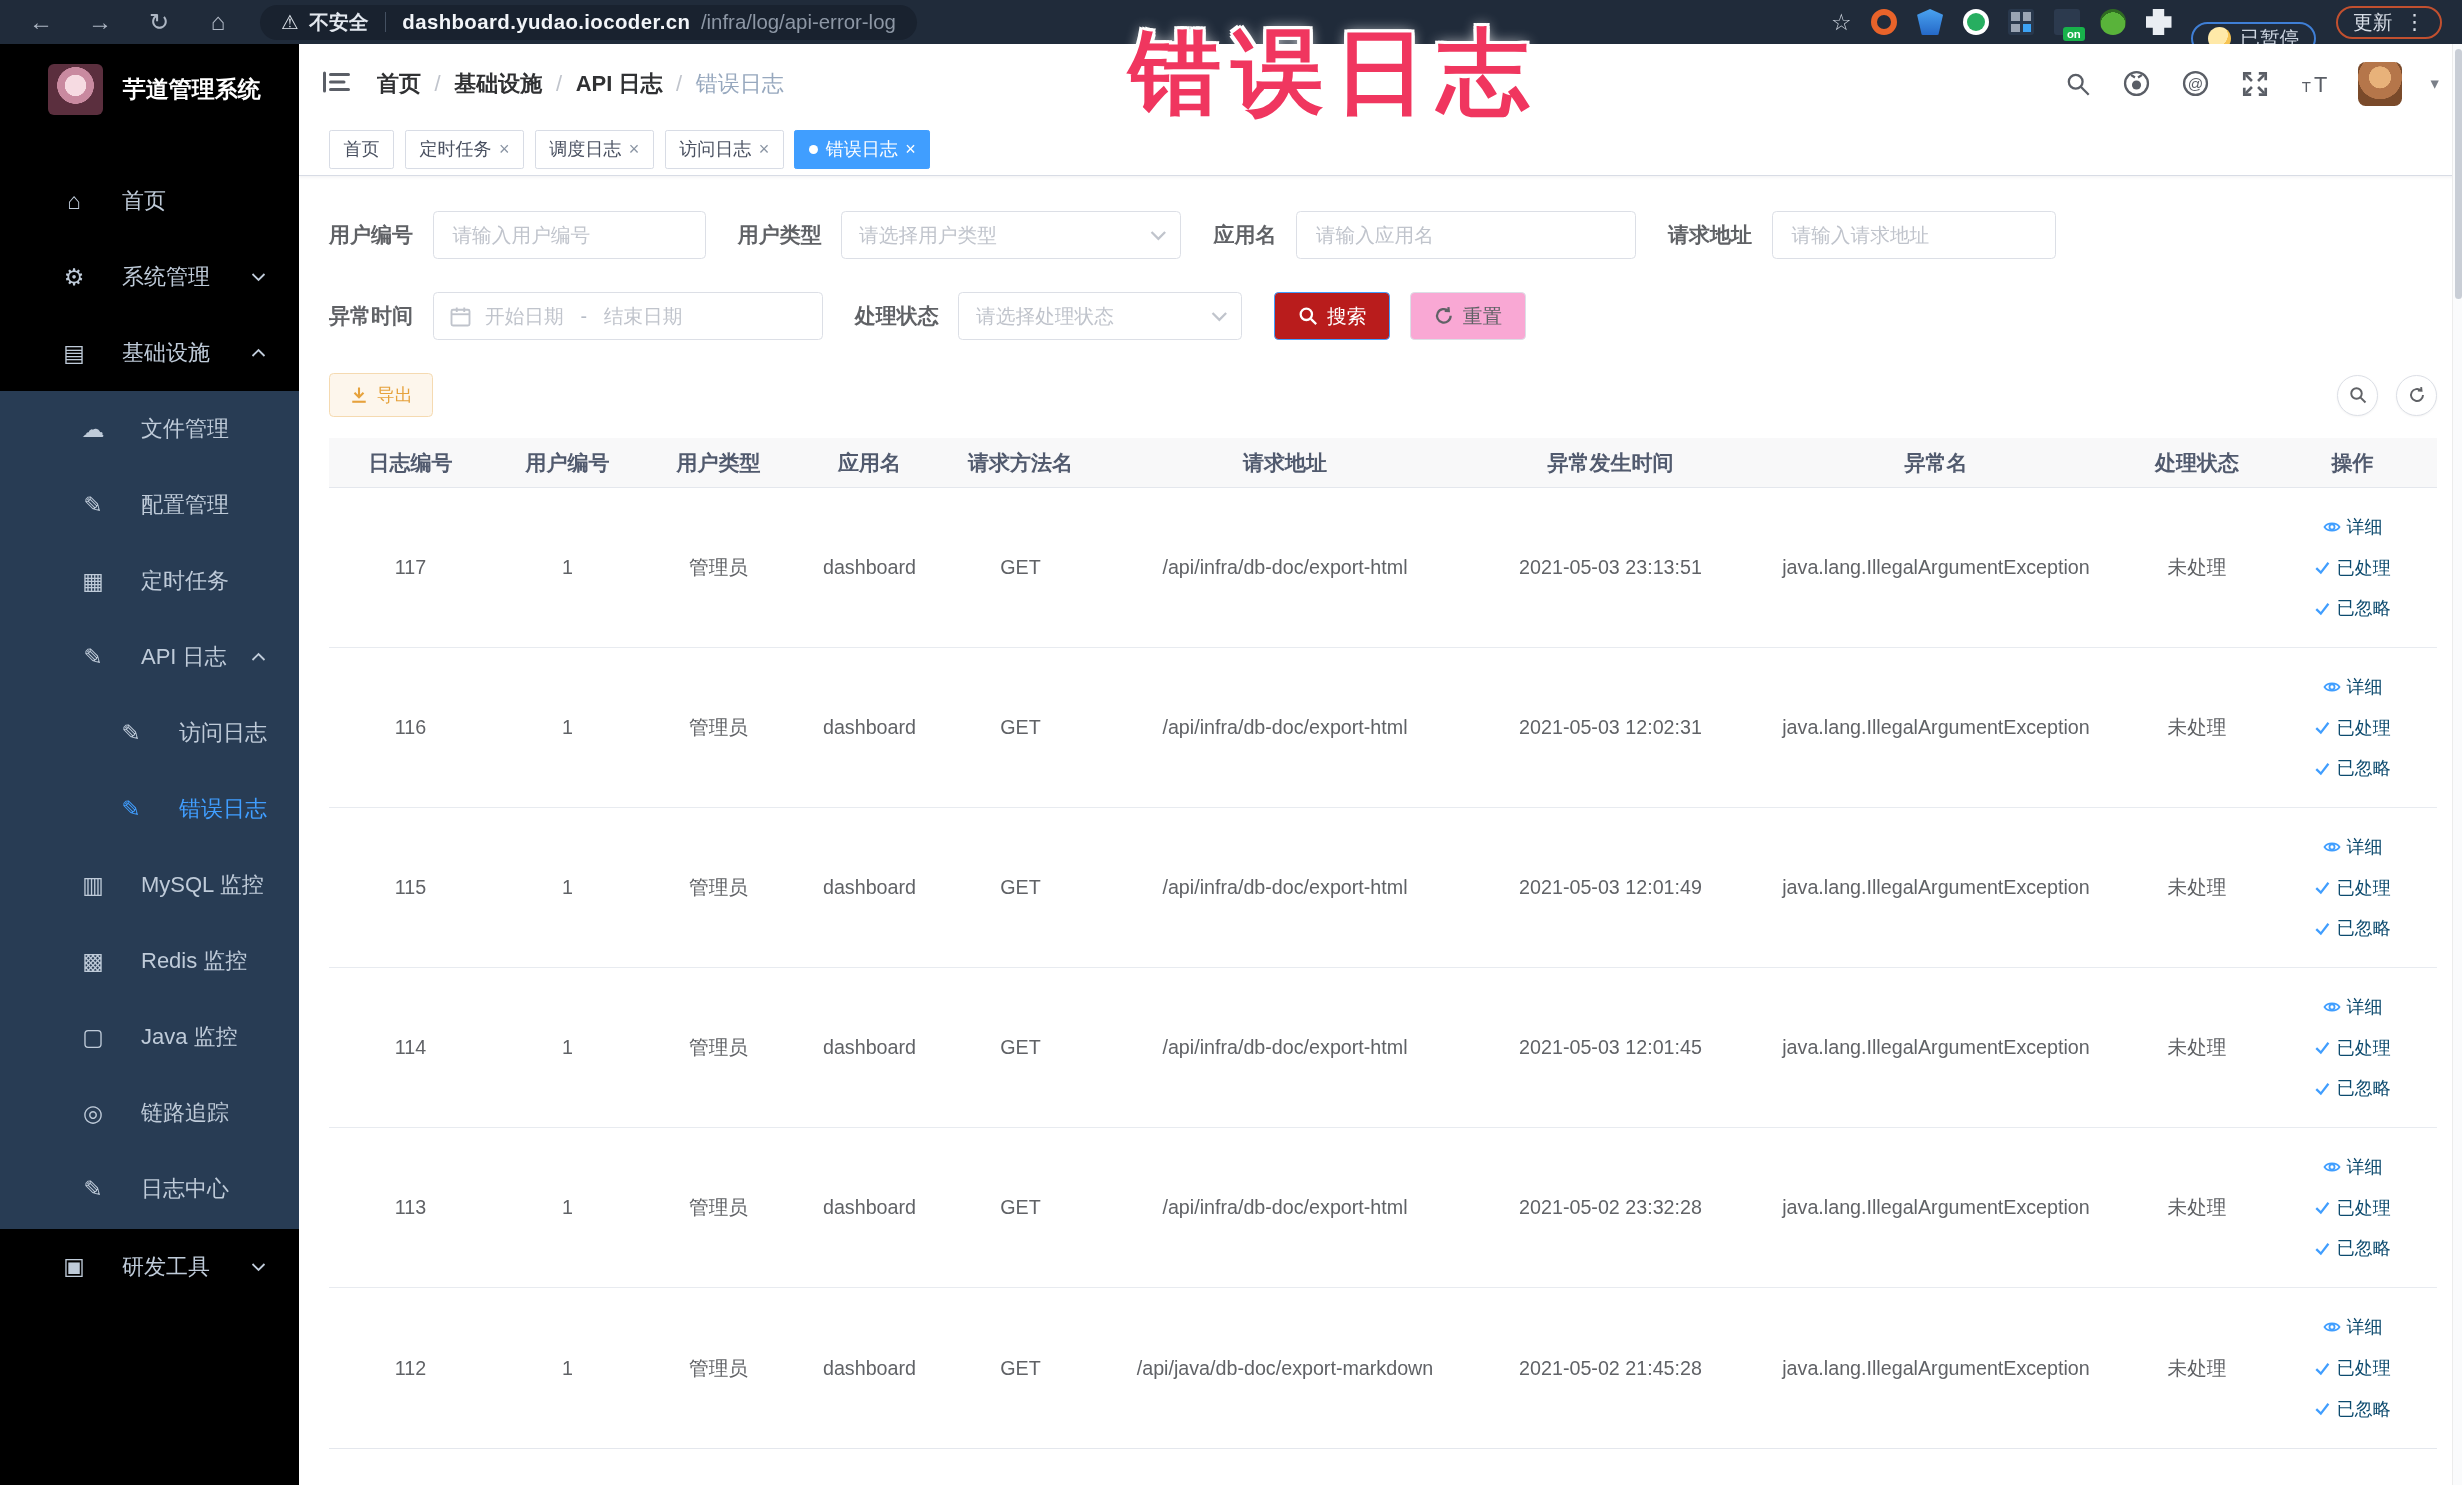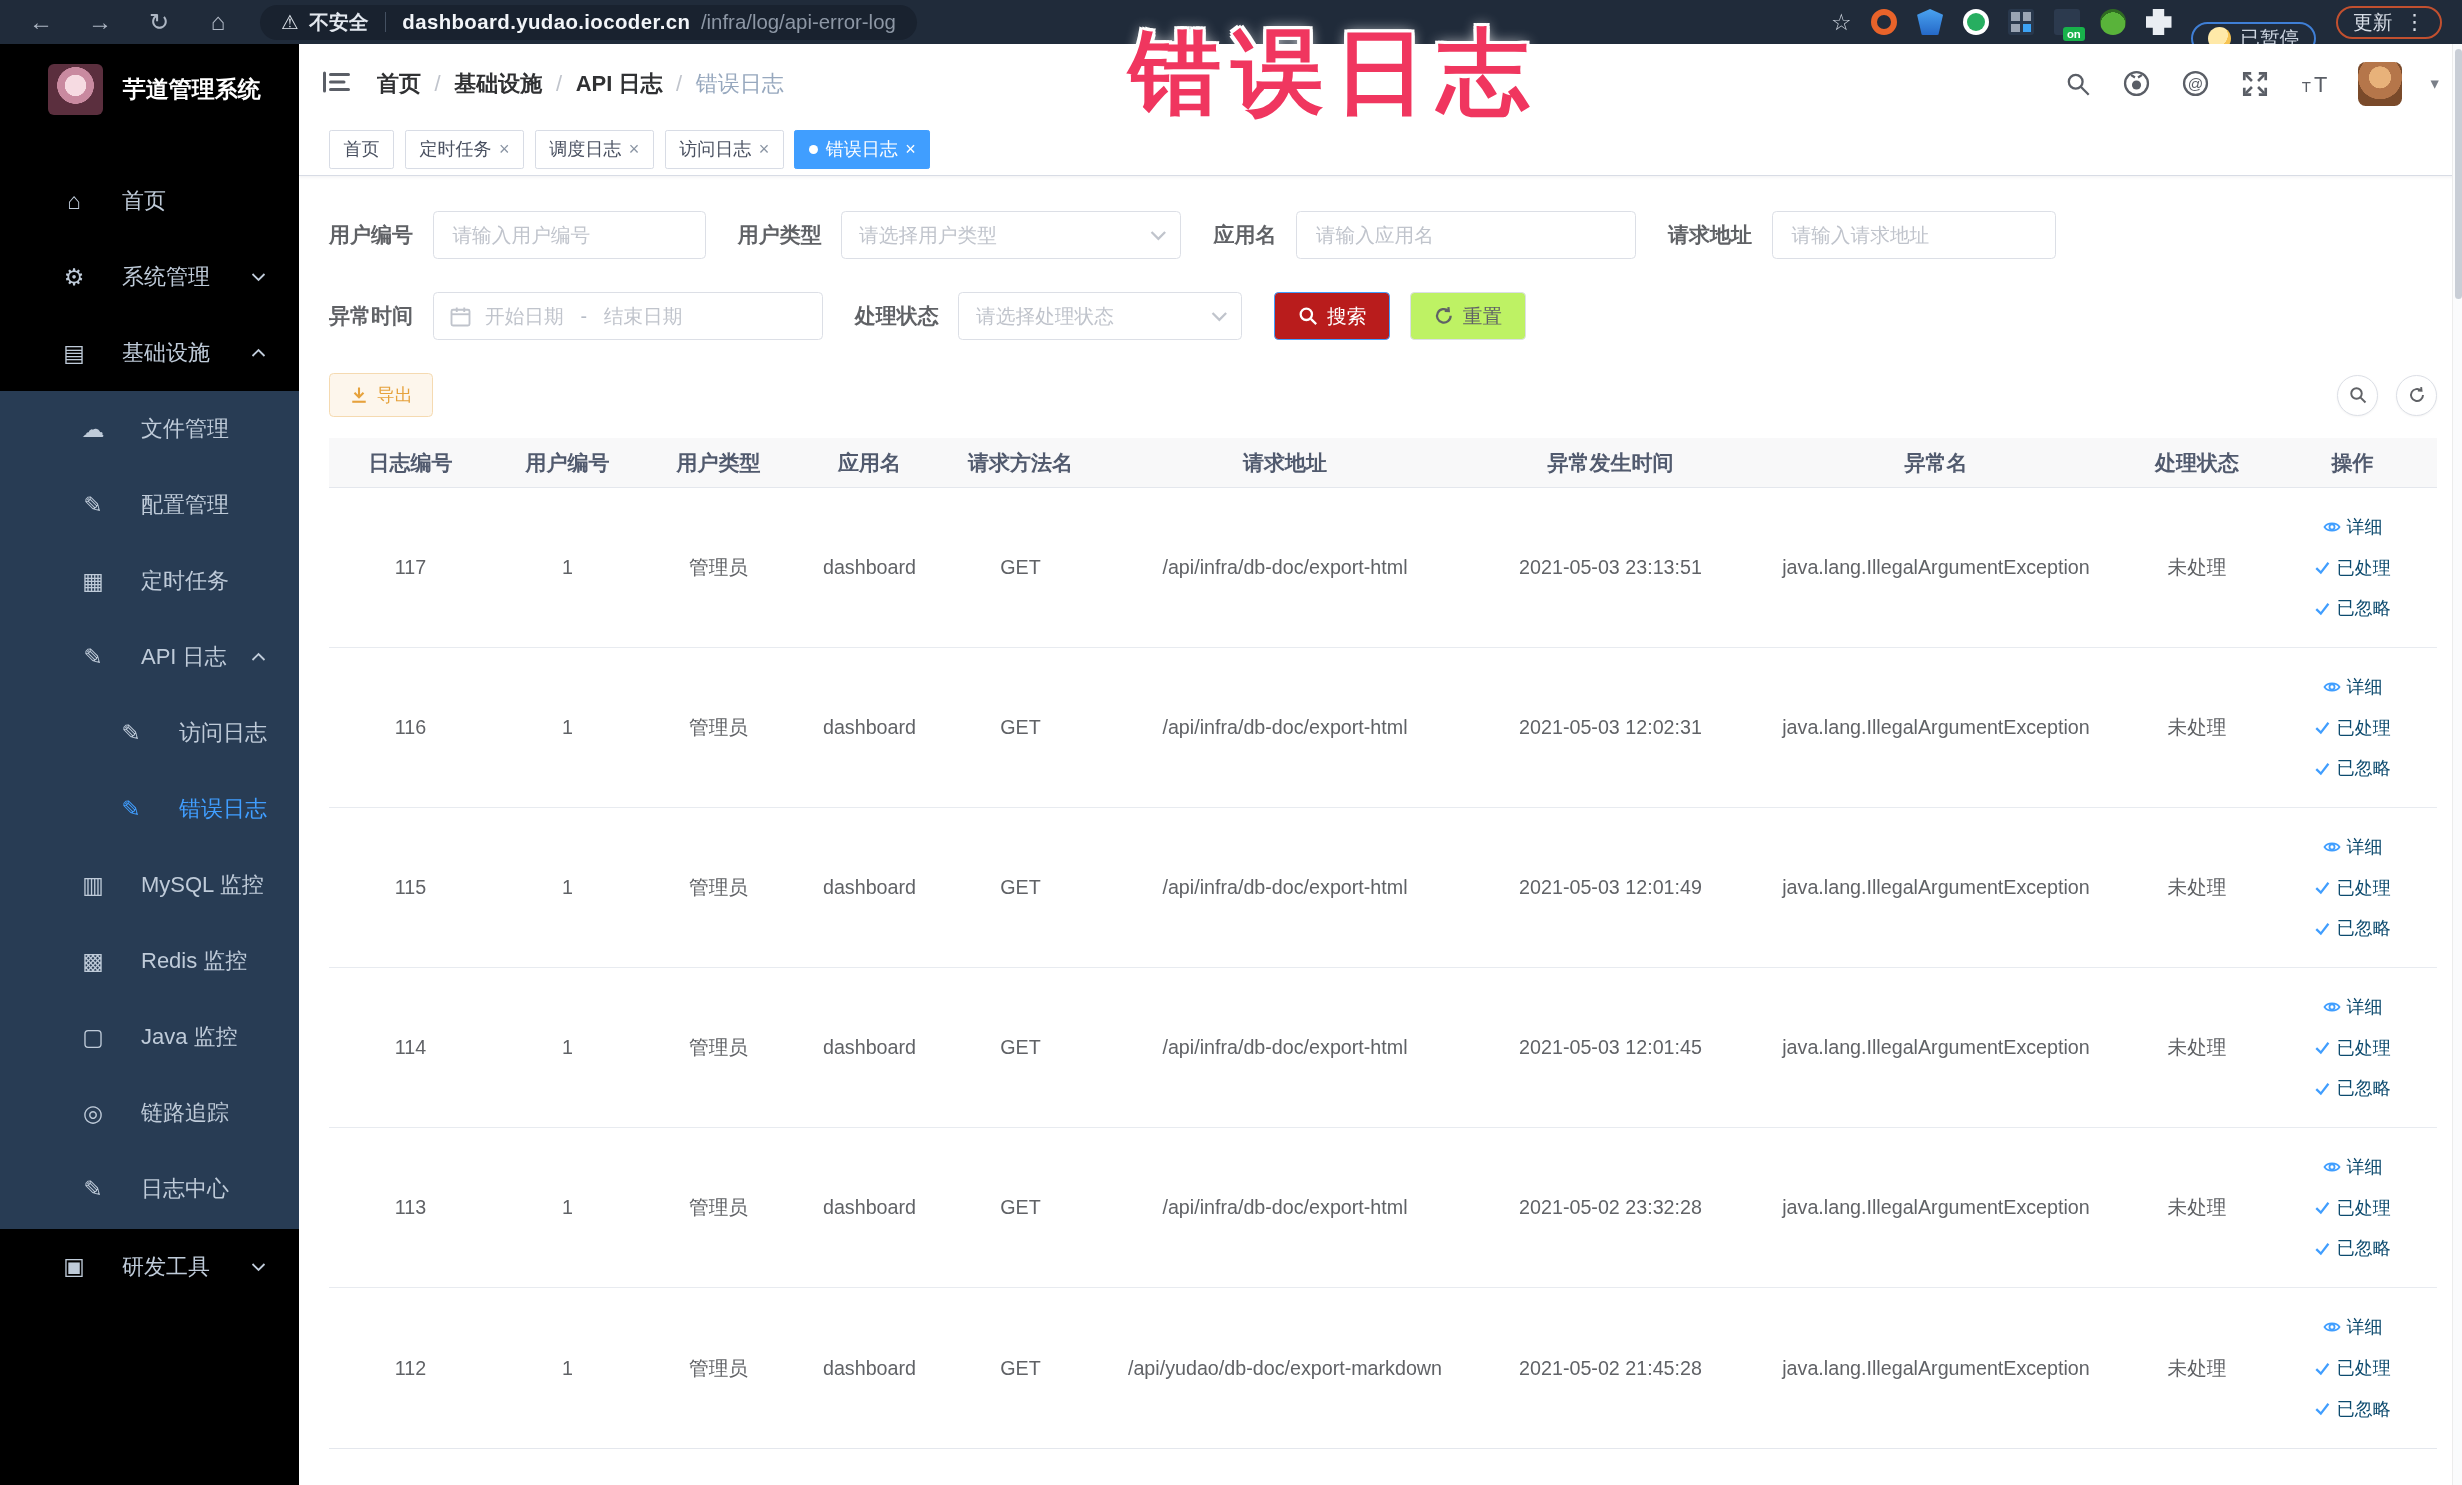--- a/index.html
+++ b/index.html
@@ -89,21 +89,21 @@
   .finput{height:48px;border:0.8px solid #dcdfe6;border-radius:4.5px;background:#fff;display:flex;align-items:center;padding:0 16.7px;font-size:19.7px;color:#c0c4cc;position:relative;}
   .finput input{border:none;outline:none;width:100%;font-size:19.7px;color:#606266;background:transparent;font-family:inherit;}
   .finput input::placeholder{color:#c0c4cc;}
   .w360{width:273px;} .w390{width:340px;} .w375{width:284px;} .w515{width:390px;}
   .sel-caret{position:absolute;right:13.6px;top:50%;transform:translateY(-50%);}
   .dr-sep{color:#b6bcc6;margin:0 16.7px;font-size:19.7px;}
   .dr-text{color:#c0c4cc;font-size:19.7px;}
   .cal-ico{margin-right:13.6px;display:flex;align-items:center;}
   .btn{height:48px;border-radius:4.5px;display:inline-flex;align-items:center;gap:9px;font-size:19.7px;padding:0 23px;cursor:pointer;border:0.8px solid transparent;}
   .btn-primary{background:#b91c1c;border-color:#409eff;color:#fff;}
-  .btn-plain{background:#bef264;border-color:#dcdfe6;color:#606266;}
+  .btn-plain{background:#f9a8d4;border-color:#dcdfe6;color:#606266;}
   .btn-warning{background:#fdf6ec;border-color:#f5dab1;color:#e6a23c;height:44px;font-size:18px;padding:0 19.7px;}
   .toolbar-row{display:flex;align-items:center;margin-bottom:21px;position:relative;}
   .right-circles{margin-left:auto;display:flex;gap:18px;}
   .circle-btn{width:41px;height:41px;border-radius:50%;border:0.8px solid #dcdfe6;background:#fff;display:flex;align-items:center;justify-content:center;color:#606266;cursor:pointer;box-shadow:0 0.8px 2.3px rgba(0,0,0,.05);}
 
   
   .table{width:2108px;border-bottom:0.8px solid #e4e7ed;}
   .trow{display:grid;grid-template-columns:163px 151px 151px 151px 151px 378px 273px 378px 144px 167px;align-items:center;}
   .thead{background:#f8f8f9;height:50px;border-bottom:0.8px solid #e4e7ed;}
   .th{font-size:21px;font-weight:700;color:#515a6e;text-align:center;padding:0 4.5px;}
@@ -622,21 +622,21 @@
                   </span>
                 </span>
   </div>
 
   <div class="trow">
     <span class="td">112</span>
     <span class="td">1</span>
     <span class="td">管理员</span>
     <span class="td">dashboard</span>
     <span class="td">GET</span>
-    <span class="td">/api/yudao/db-doc/export-markdown</span>
+    <span class="td">/api/java/db-doc/export-markdown</span>
     <span class="td">2021-05-02 21:45:28</span>
     <span class="td">java.lang.IllegalArgumentException</span>
     <span class="td">未处理</span>
     <span class="td td-actions">
                   <span class="alink">
                     <svg width="18" height="18" viewBox="0 0 24 24" fill="none" stroke="#409eff" stroke-width="2.4">
                       <path d="M2 12 C6 5.5 18 5.5 22 12 C18 18.5 6 18.5 2 12 Z"></path>
                       <circle cx="12" cy="12" r="3.4"></circle>
                     </svg>
                     <span>详细</span>

